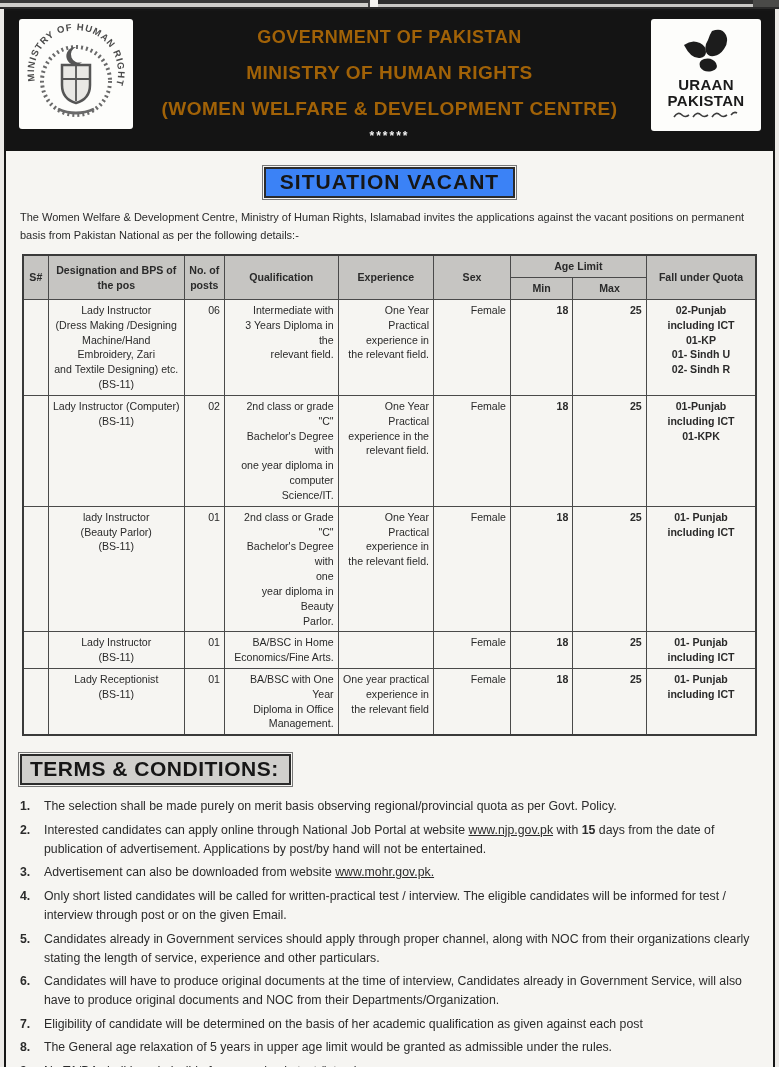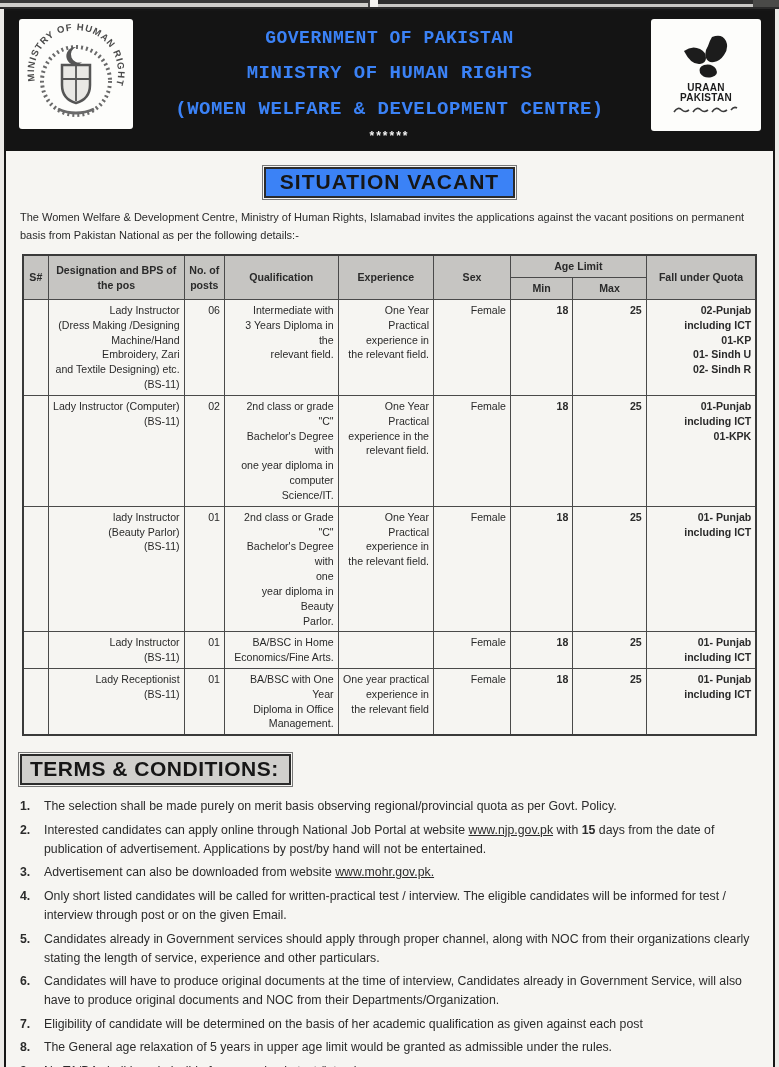--- a/index.html
+++ b/index.html
@@ -13,46 +13,46 @@
   .top-strip .seg-gap { width: 8px; background: #f4f3f0; }
   .top-strip .seg-b { flex: 1; background: #c9c8c5; border-top: 4px solid #2e2e2e; }
   .top-strip .seg-c { width: 26px; background: #4a4a48; }
 
   
   .ad-frame { margin: 0 4px; border: 2px solid #161616; background: #f6f5f2; }
 
   
   .banner { background: #141414; position: relative; height: 140px; padding: 8px 130px 2px 130px;
             display: flex; flex-direction: column; align-items: center; justify-content: center; }
-  .banner .bline { color: #3b82f6; font-weight: bold; letter-spacing: .5px; text-align: center; font-family: Liberation Mono, monospace; }
+  .banner .bline { color: #a16207; font-weight: bold; letter-spacing: .5px; text-align: center; }
   .banner .b1 { font-size: 18px; margin-top: 2px; }
   .banner .b2 { font-size: 19px; margin-top: 14px; }
   .banner .b3 { font-size: 19px; margin-top: 14px; white-space: nowrap; }
   .banner .stars { color: #f2f2f2; font-size: 12px; letter-spacing: 2px; margin-top: 9px; font-weight: bold; }
   .logo-box { position: absolute; top: 8px; background: #fdfdfb; border-radius: 3px; display: flex;
               flex-direction: column; align-items: center; justify-content: center; }
   .logo-left { left: 13px; width: 114px; height: 110px; }
   .logo-right { right: 12px; width: 110px; height: 112px; }
-  .uraan-word { font-weight: bold; color: #1b1b1b; font-size: 10px; line-height: 1.05; letter-spacing: .3px; text-align: center; }
+  .uraan-word { font-weight: bold; color: #1b1b1b; font-size: 15px; line-height: 1.05; letter-spacing: .3px; text-align: center; }
 
   
   .content { padding: 10px 12px 6px 12px; }
   .title-row { text-align: center; margin: 6px 0 10px 0; }
   .title-box { display: inline-block; border: 2px solid #2b2b2b; outline: 1px solid #777; outline-offset: 1px;
                background: #3b82f6; color: #161616; font-weight: bold; font-size: 21px; letter-spacing: 1px;
                padding: 1px 14px 2px 14px; }
   .intro { font-size: 11px; color: #2b2b2b; line-height: 1.65; margin: 6px 2px 10px 2px; }
 
   
   table.vac { width: 99%; margin: 4px auto 0 auto; border-collapse: collapse; border: 2px solid #3a3a3a;
               font-size: 10.6px; color: #2a2a2a; table-layout: fixed; }
   table.vac th, table.vac td { border: 1px solid #4a4a4a; padding: 3px 4px; vertical-align: top; line-height: 1.4; }
   table.vac thead th { background: #c6c5c2; font-weight: bold; text-align: center; vertical-align: middle; }
   table.vac thead th.l { text-align: center; }
-  td.c { text-align: right; } td.l { text-align: right; }
+  td.c { text-align: right; } td.l { text-align: center; }
   td.b { font-weight: bold; }
   table.vac td { white-space: pre-line; }
   .col-sno { width: 3.5%; } .col-des { width: 18.5%; } .col-pos { width: 5.5%; }
   .col-qua { width: 15.5%; } .col-exp { width: 13%; } .col-sex { width: 10.5%; }
   .col-min { width: 8.5%; } .col-max { width: 10%; } .col-quo { width: 15%; }
 
   
   .terms-title-row { margin: 18px 0 12px 0; }
   .terms-box { display: inline-block; border: 2px solid #2b2b2b; outline: 1px solid #777; outline-offset: 1px;
                background: #d0cfcc; color: #161616; font-weight: bold; font-size: 21px; letter-spacing: .5px;

